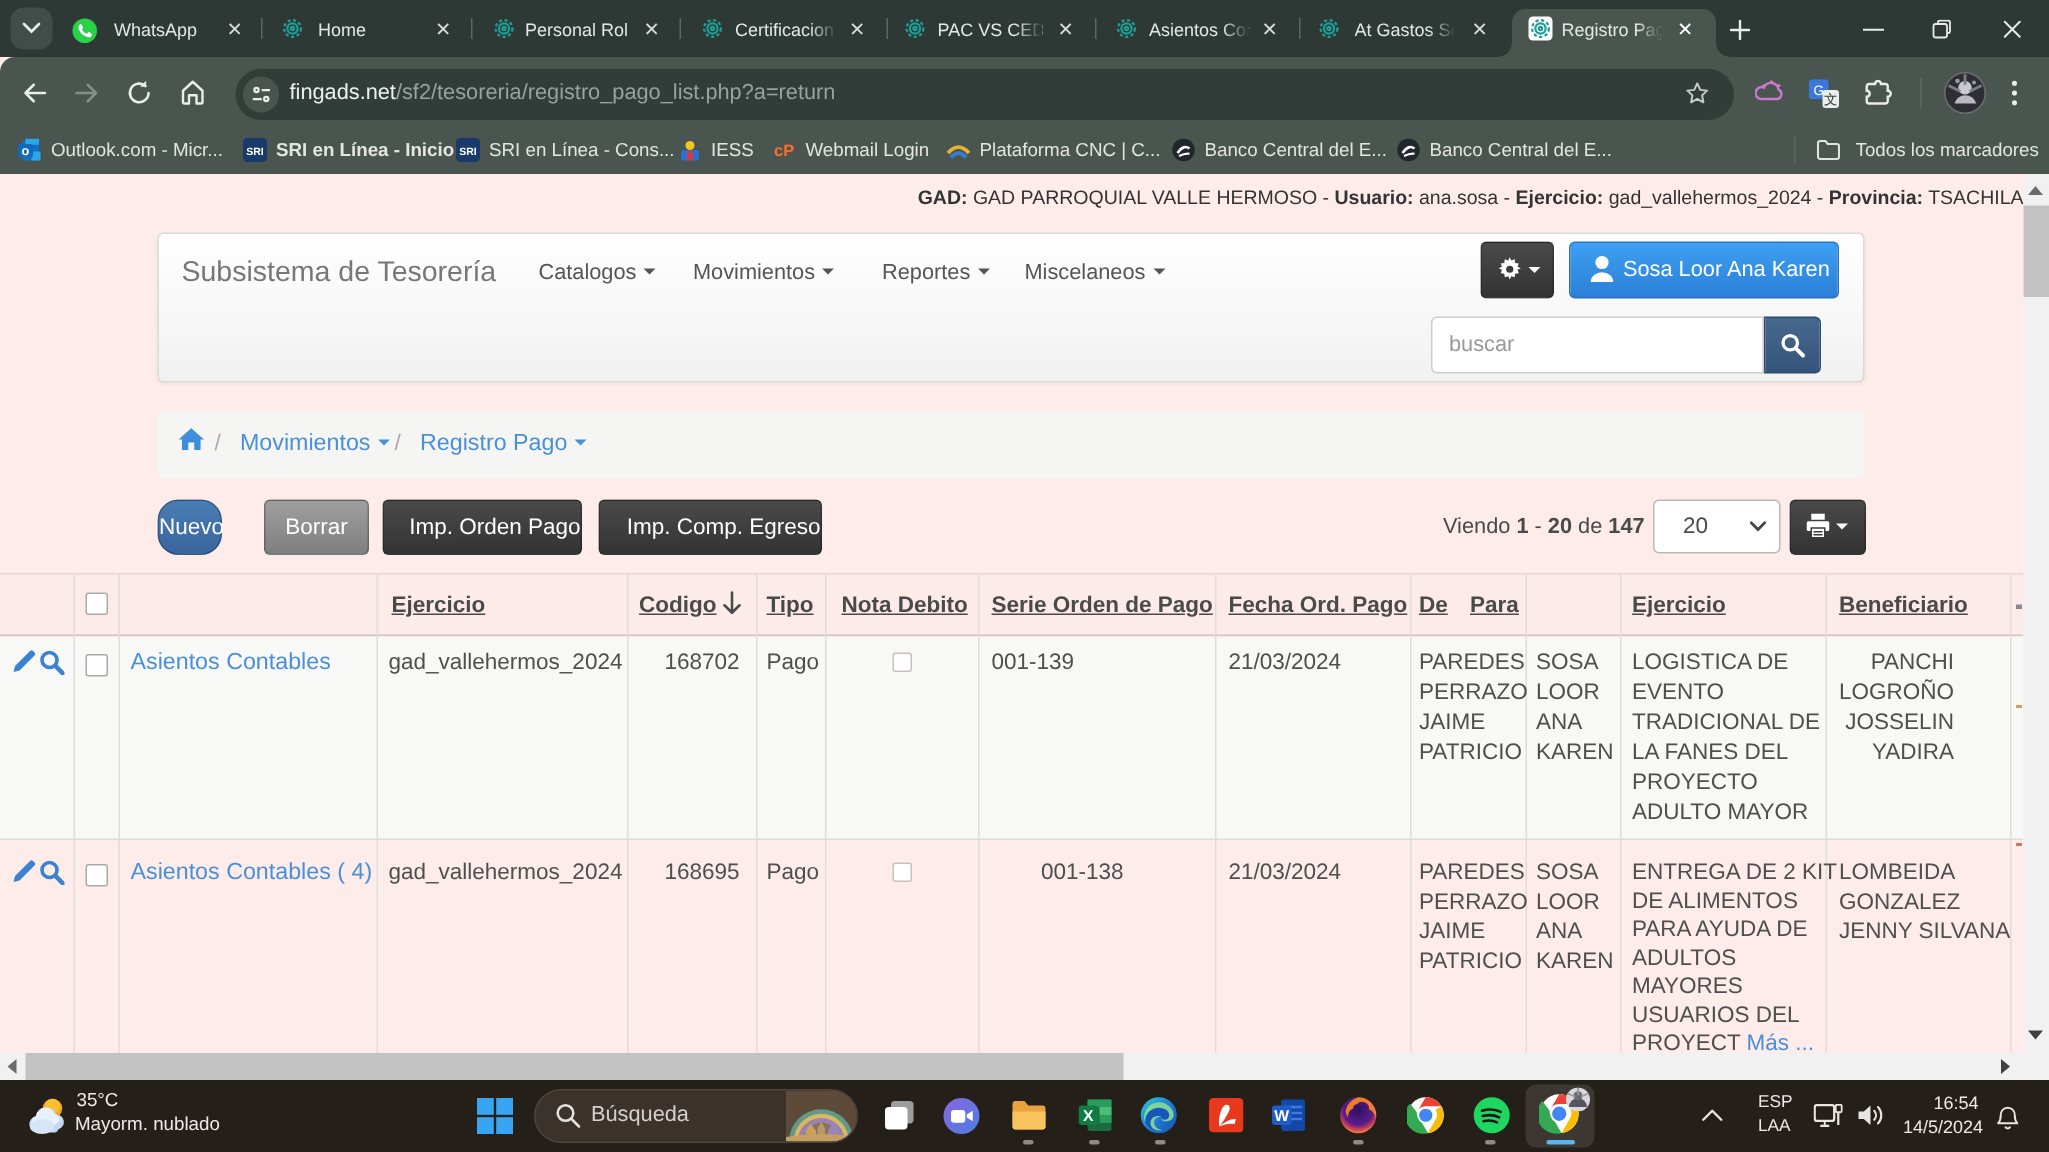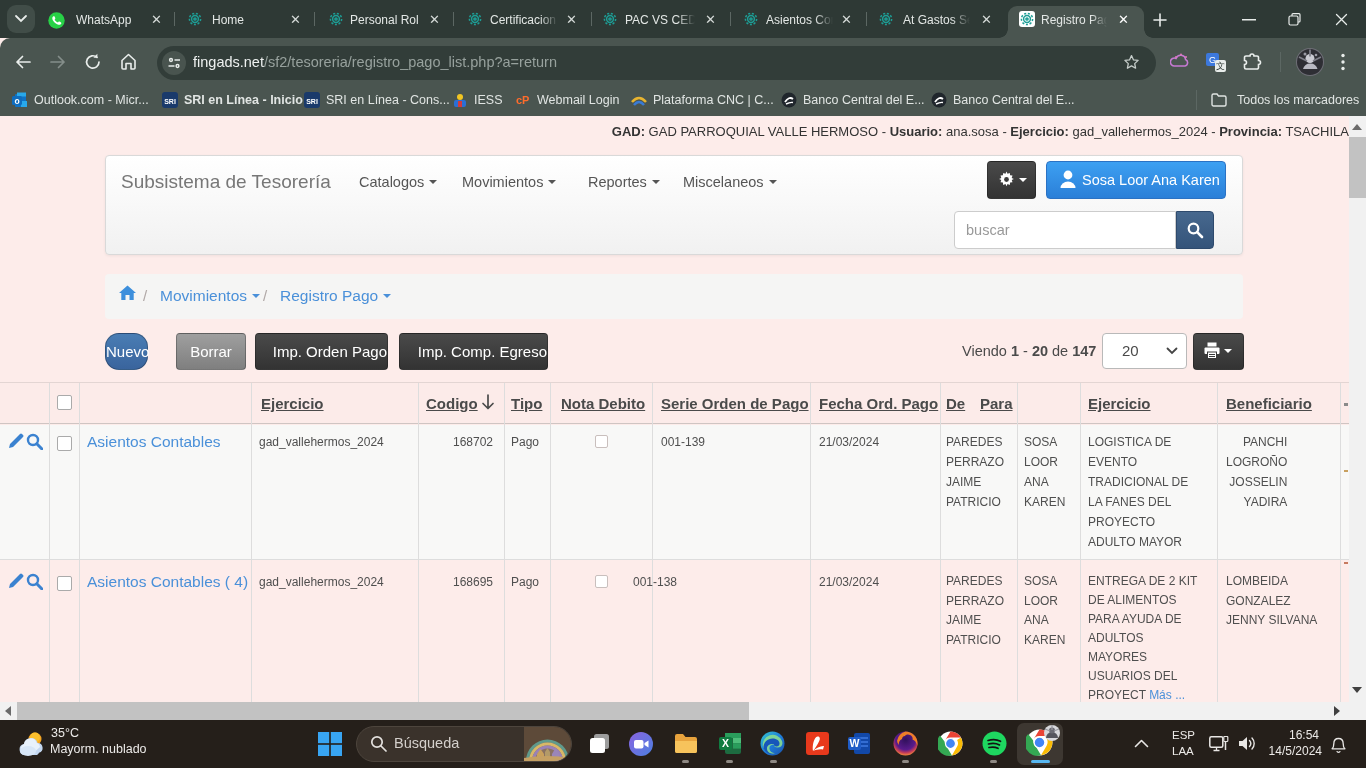--- a/index.html
+++ b/index.html
@@ -20,21 +20,21 @@
   .panel { background:linear-gradient(#ffffff,#f1f1f1); border:1px solid #d9d9d9; border-radius:4px; box-shadow:0 1px 3px rgba(0,0,0,.06); }
   .nav14 { font-size:14.5px; color:#555; }
   .blue { color:#4a90d9 !important; }
   .caret { display:inline-block; width:0; height:0; border-left:4px solid transparent; border-right:4px solid transparent; border-top:4px solid currentColor; vertical-align:middle; margin-left:5px; position:relative; top:-1px;}
   .btn { position:absolute; border-radius:4px; color:#fff; font-size:15px; text-align:center; border:1px solid rgba(0,0,0,.25); }
   .btn-dark { background:linear-gradient(#4a4a4a,#333333);text-align:right; }
   .btn-gray { background:linear-gradient(#9f9f9f,#7f7f7f); }
   .btn-blue { background:linear-gradient(#4a7db4,#39649d); }
   
   .hcell { position:absolute; font-weight:bold; font-size:15px; color:#4a4a4a; text-decoration:underline; white-space:nowrap; }
-  .cell { position:absolute; font-size:12px; color:#4f4f4f; line-height:20px; white-space:nowrap; }
+  .cell { position:absolute; font-size:15px; color:#4f4f4f; line-height:20px; white-space:nowrap; }
   .vline { position:absolute; width:1px; background:#ddd; }
   .cb { position:absolute; width:15px; height:15px; background:#fff; border:1px solid #aaa; border-radius:2px; }
   
   #taskbar { left:0; top:720px; width:1366px; height:48px; background:#251f1a; }
   .tbtxt { color:#eceae8; font-size:12px; white-space:nowrap; }
 </style>
 </head>
 <body>
 
 <div class="abs" id="frame"></div>
@@ -392,21 +392,21 @@
 <svg class="abs" style="left:26px;top:573px;" width="17" height="17" viewBox="0 0 17 17">
     <circle cx="7" cy="7" r="5" fill="none" stroke="#3b82d0" stroke-width="2.4"></circle>
     <path d="M10.8 10.8 L16 16" stroke="#3b82d0" stroke-width="3" stroke-linecap="round"></path>
   </svg>
 <div class="cb" style="left:57px;top:576px;"></div>
 <div class="cell blue" style="left:87px;top:572px;font-size:15.5px;">Asientos Contables ( 4)</div>
 <div class="cell" style="left:259px;top:572px;">gad_vallehermos_2024</div>
 <div class="cell" style="left:416px;top:572px;width:77px;text-align:right;">168695</div>
 <div class="cell" style="left:511px;top:572px;">Pago</div>
 <div class="cb" style="left:595px;top:575px;width:13px;height:13px;border-color:#c9bfbd;"></div>
-<div class="cell" style="left:633px;top:572px;">001-138</div>
+<div class="cell" style="left:694px;top:572px;">001-138</div>
 <div class="cell" style="left:819px;top:572px;">21/03/2024</div>
 <div class="cell" style="left:946px;top:572px;line-height:19.5px;">PAREDES<br>PERRAZO<br>JAIME<br>PATRICIO</div>
 <div class="cell" style="left:1024px;top:572px;line-height:19.5px;">SOSA<br>LOOR<br>ANA<br>KAREN</div>
 <div class="cell" style="left:1088px;top:572px;line-height:19px;">ENTREGA DE 2 KIT<br>DE ALIMENTOS<br>PARA AYUDA DE<br>ADULTOS<br>MAYORES<br>USUARIOS DEL<br>PROYECT <span class="blue">Más ...</span></div>
 <div class="cell" style="left:1226px;top:572px;line-height:19.5px;">LOMBEIDA<br>GONZALEZ<br>JENNY SILVANA</div>
 
 <div class="abs" id="hscroll" style="left:0;top:702px;width:1349px;height:18px;background:#f1f1f1;"></div>
 <div class="abs" id="vscroll" style="left:1349px;top:116px;width:17px;height:604px;background:#f1f1f1;"></div>
 
 <div class="abs" style="left:17px;top:702px;width:732px;height:18px;background:#c2c2c2;"></div>

